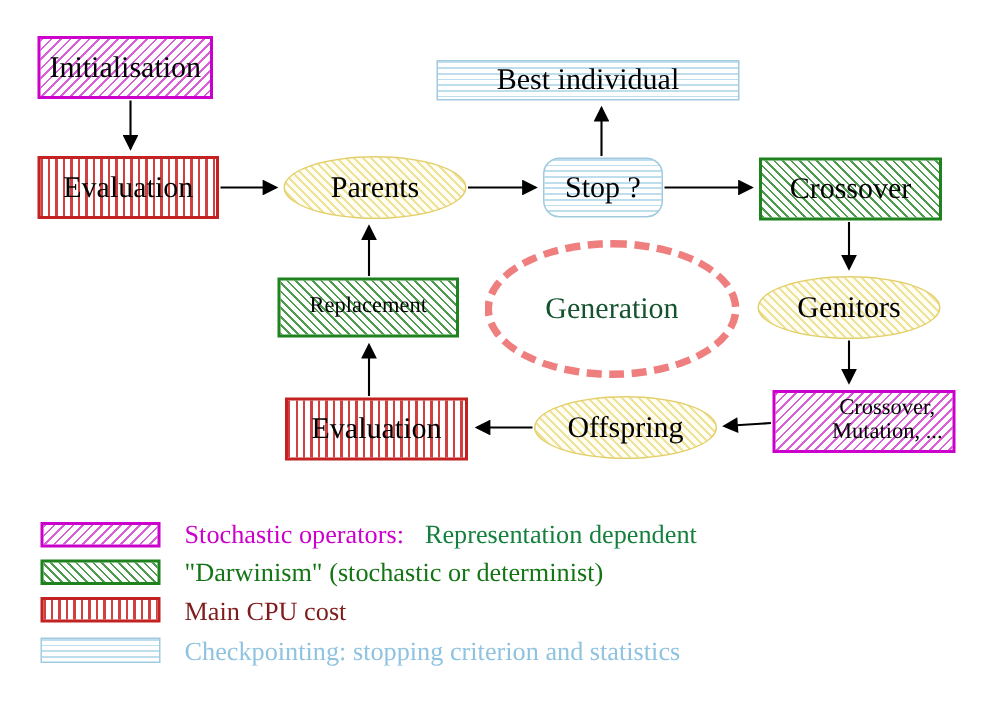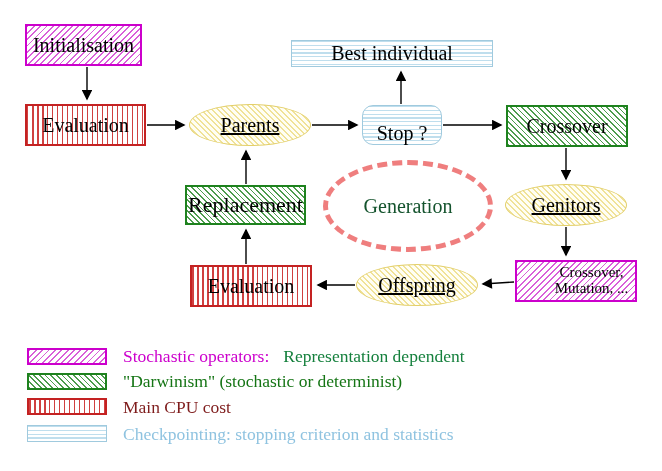--- a/index.html
+++ b/index.html
@@ -36,22 +36,22 @@
     background:repeating-linear-gradient(45deg,#4d9c4d 0 1.2px,#ffffff 1.2px 4px);
   }
   .hatch-cyan{
     border:1.5px solid #a0cade;
     background:repeating-linear-gradient(180deg,#bfdeed 0 1.2px,#ffffff 1.2px 3.8px);
   }
   .hatch-yellow{
     border:1.7px solid #e3cf6a;
     background:repeating-linear-gradient(45deg,#f0e298 0 1.4px,#fffef4 1.4px 4px);
   }
-  .ellipse{border-radius:50%;text-decoration:underline;}
-  #n-stop{border-radius:11px;align-items:flex-end;}
+  .ellipse{border-radius:50%;}
+  #n-stop{border-radius:11px;}
   #e-generation{
     border:5px dashed #ef7e7e;
     border-radius:50%;
     color:#14532d;
     background:transparent;
     z-index:1;
   }
   #n-crossover{font-size:15px;padding-left:31px;}
   #n-crossover .two-line span{display:block;}
   #svg-arrows{position:absolute;left:0;top:0;z-index:3;pointer-events:none;}
@@ -98,21 +98,21 @@
   </div>
 
   <div class="node hatch-cyan" id="n-stop" style="left:362px;top:105px;width:80px;height:40px;">
     <span>Stop ?</span>
   </div>
 
   <div class="node hatch-green" id="n-selection" style="left:506px;top:105px;width:122px;height:42px;">
     <span>Crossover</span>
   </div>
 
-  <div class="node hatch-green" id="n-replacement" style="left:185px;top:185px;width:121px;height:40px;font-size:22px;">
+  <div class="node hatch-green" id="n-replacement" style="left:185px;top:185px;width:121px;height:40px;font-size:15px;">
     <span>Replacement</span>
   </div>
 
   <div class="node" id="e-generation" style="left:323px;top:160px;width:170px;height:92px;">
     <span>Generation</span>
   </div>
 
   <div class="node hatch-yellow ellipse" id="e-genitors" style="left:505px;top:184px;width:122px;height:42px;">
     <span>Genitors</span>
   </div>

